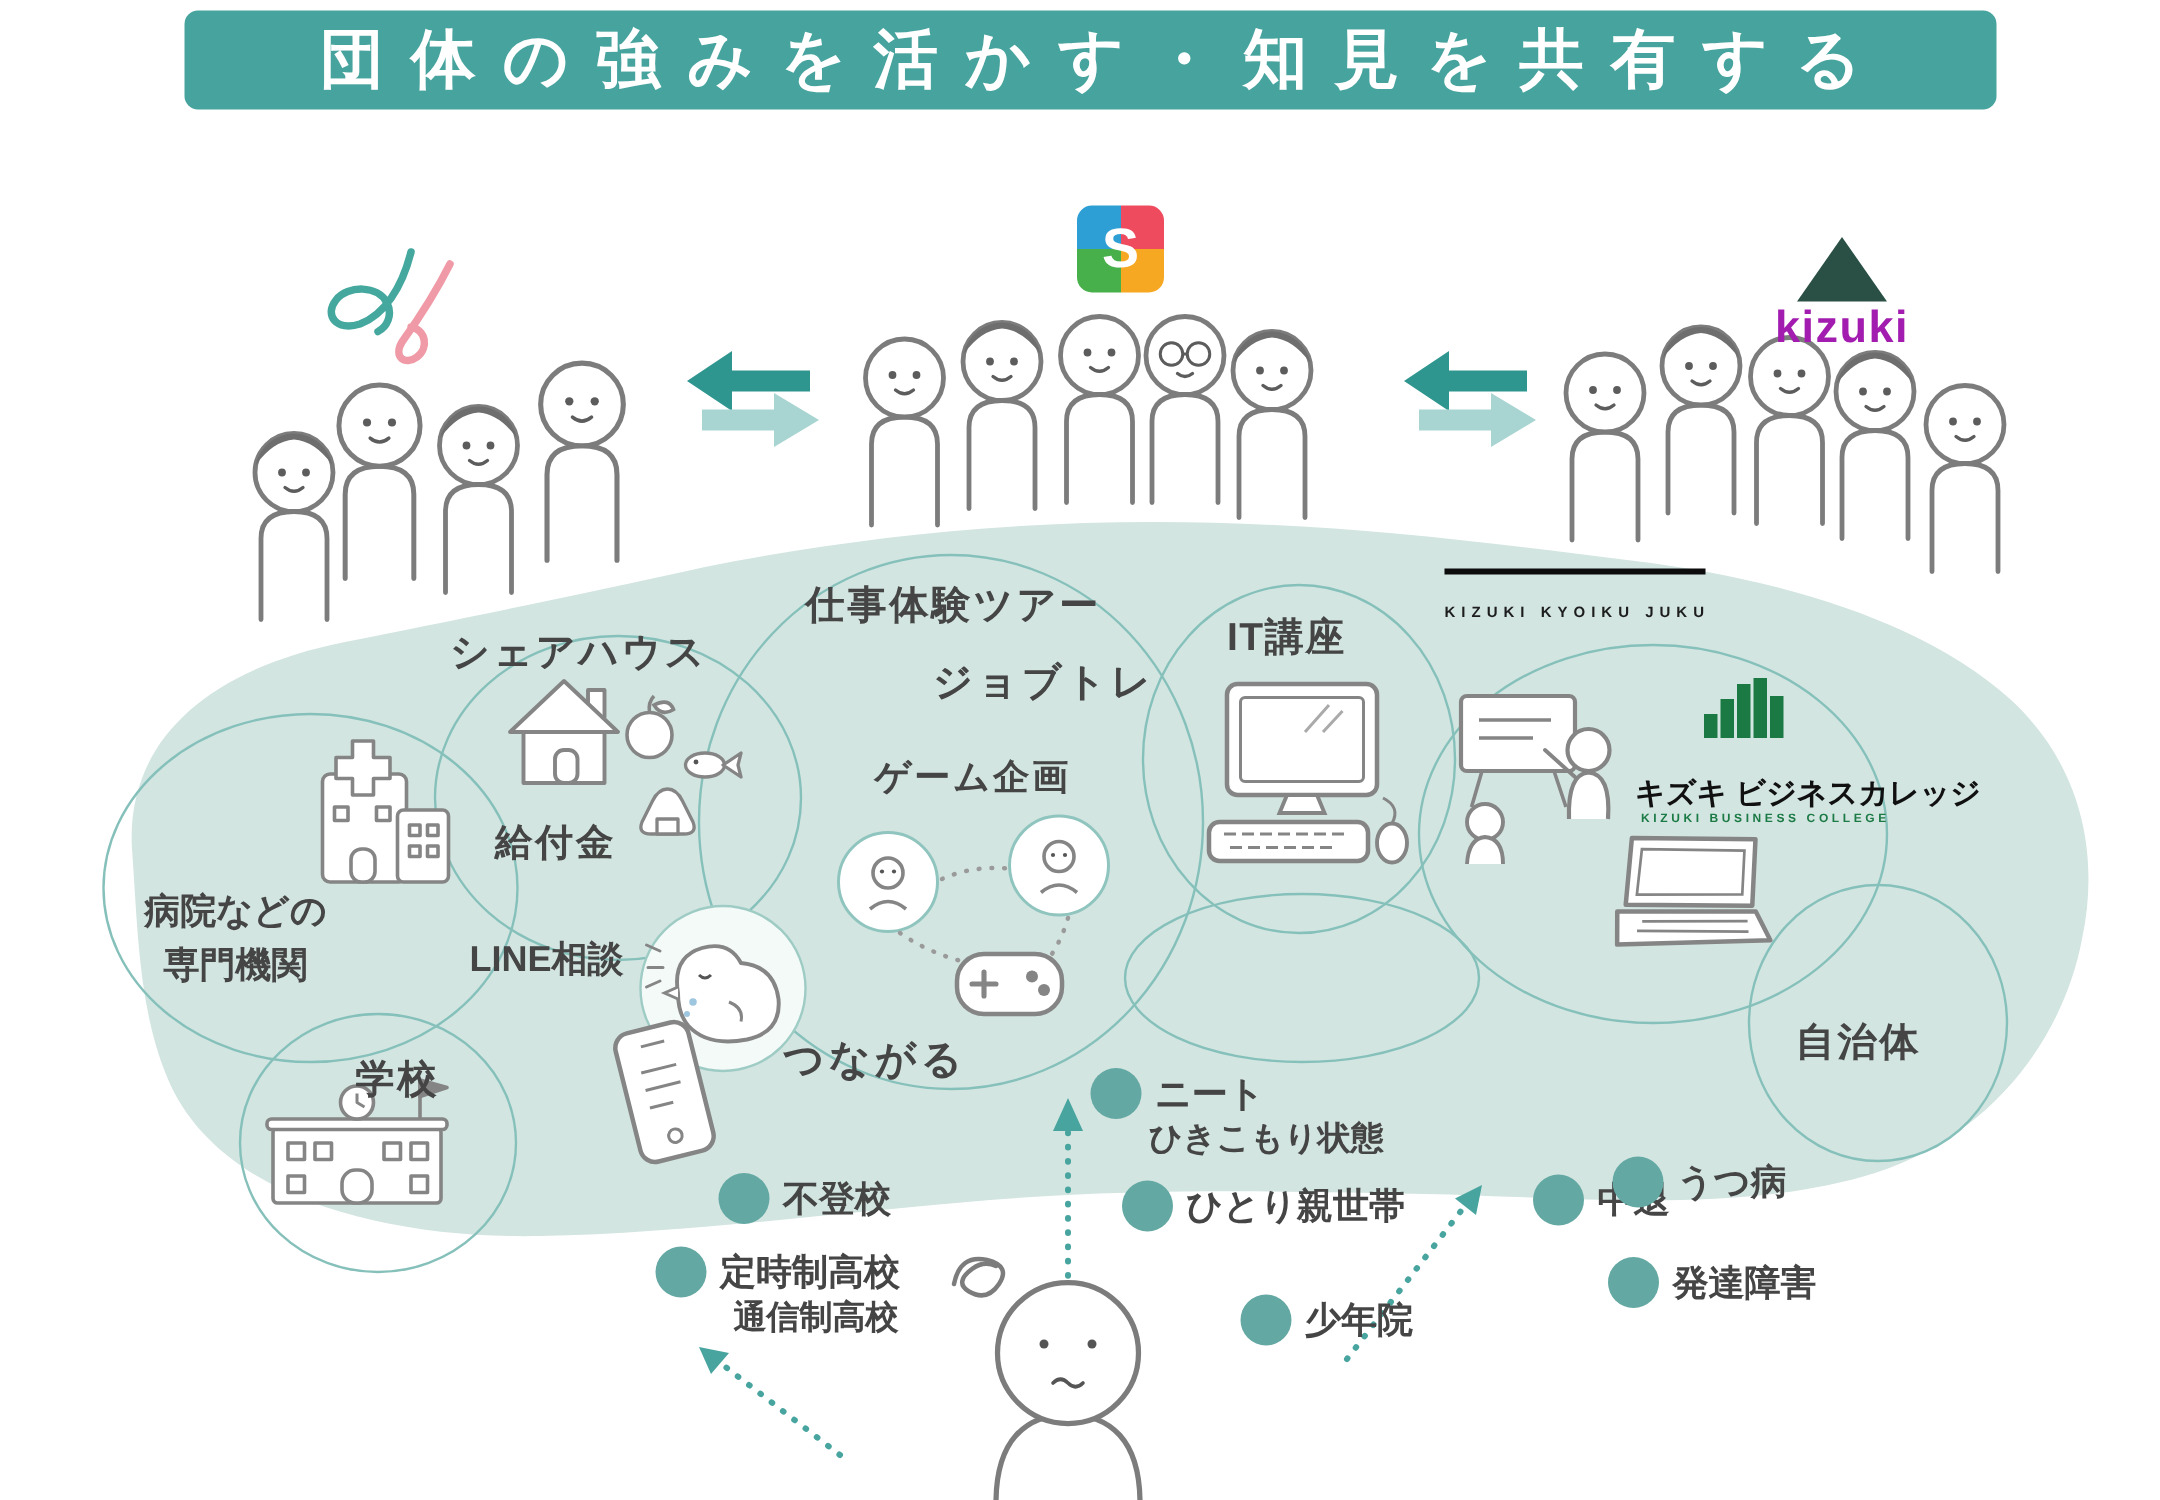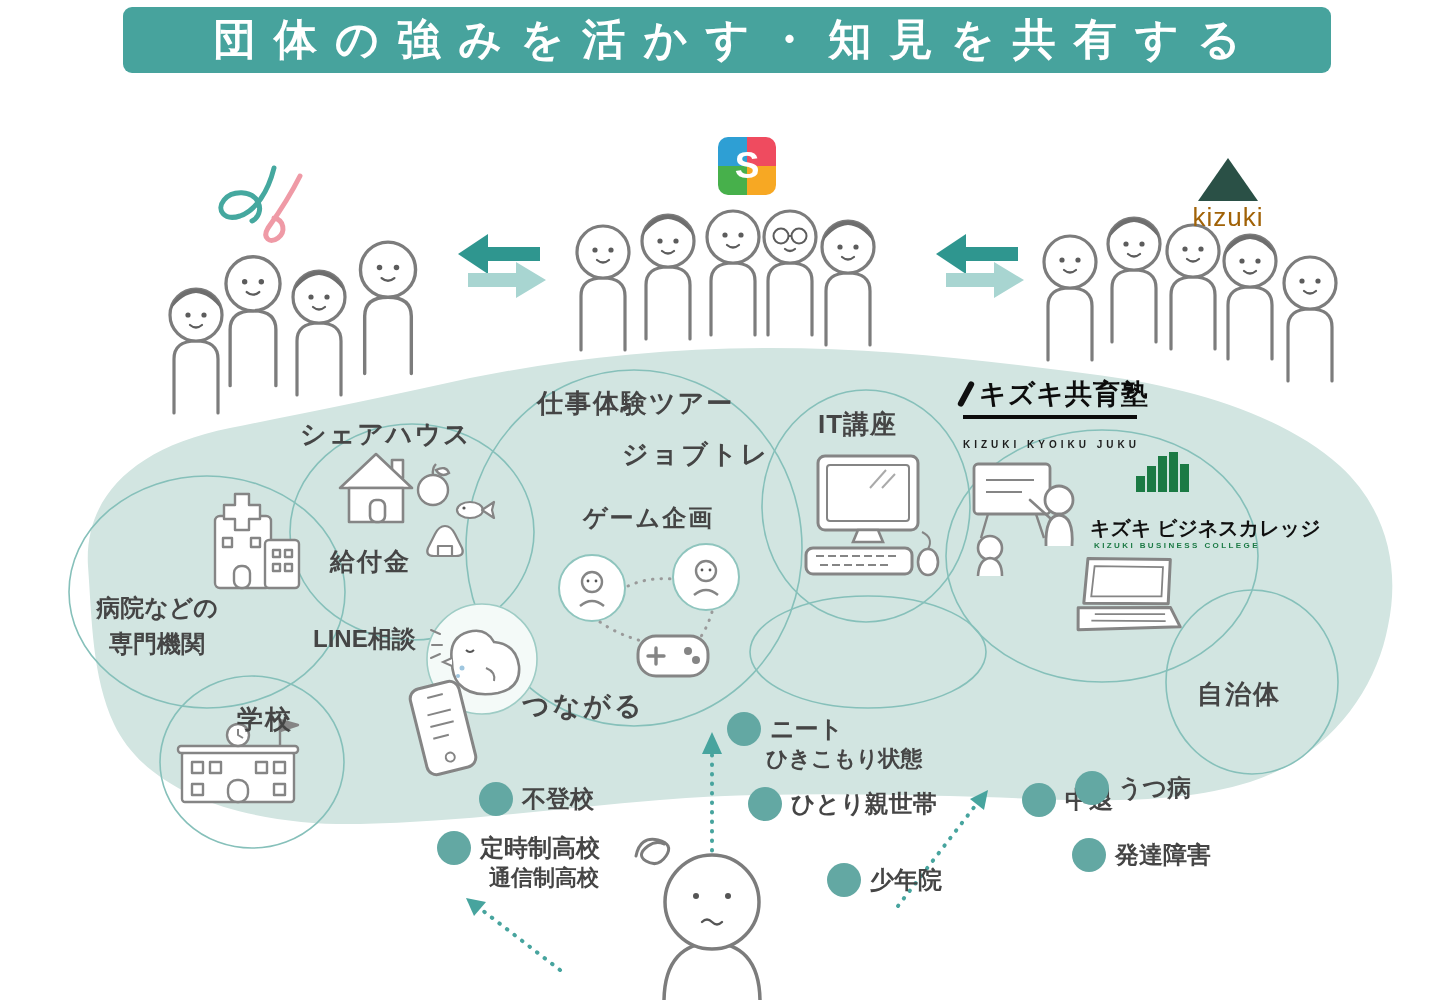--- a/index.html
+++ b/index.html
@@ -19,21 +19,21 @@
   .sit-label{font-size:24px;font-weight:bold;color:#454545;}
   .sit-sub{position:absolute;z-index:2;font-size:22px;font-weight:bold;color:#454545;white-space:nowrap;text-align:right;}
   
   .slogo{position:absolute;left:718px;top:137px;width:58px;height:58px;border-radius:10px;z-index:2;
          background:conic-gradient(#ef4b5f 0 25%, #f7a823 25% 50%, #47b04b 50% 75%, #2e9fd4 75% 100%);
          display:flex;align-items:center;justify-content:center;}
   .slogo span{color:#fff;font-size:37px;font-weight:800;}
   .kizuki-logo{position:absolute;left:1180px;top:158px;width:96px;text-align:center;z-index:2;}
   .kizuki-tri{width:0;height:0;margin:0 auto;border-left:30px solid transparent;
               border-right:30px solid transparent;border-bottom:43px solid #2a5046;}
-  .kizuki-word{font-size:26px;font-weight:400;color:#a16207;letter-spacing:1px;margin-top:1px;}
+  .kizuki-word{font-size:30px;font-weight:700;color:#a21caf;letter-spacing:1px;margin-top:1px;}
   .kyoiku{position:absolute;left:963px;top:376px;z-index:2;}
   .kyoiku-row{display:flex;align-items:center;}
   .brush{display:inline-block;width:6px;height:28px;background:#101010;transform:rotate(28deg);
          margin-right:10px;border-radius:3px;}
   .kyoiku-title{font-size:27px;font-weight:900;color:#0c0c0c;letter-spacing:1px;white-space:nowrap;}
   .kyoiku-underline{height:4px;background:#0c0c0c;width:174px;margin-top:3px;}
   .kyoiku-sub{font-size:10px;letter-spacing:4px;color:#1d1d1d;margin-top:20px;font-weight:700;white-space:nowrap;}
   .kbc-icon{position:absolute;left:1136px;top:450px;z-index:2;}
   .kbc-title{position:absolute;left:1090px;top:515px;z-index:2;font-size:20px;font-weight:900;
              color:#101010;white-space:nowrap;}
@@ -271,24 +271,20 @@
 
   <div class="slogo">
     <span>S</span>
   </div>
   <div class="kizuki-logo">
     <div class="kizuki-tri"></div>
     <div class="kizuki-word">kizuki</div>
   </div>
 
   <div class="kyoiku">
-    <div class="kyoiku-row">
-      <span class="brush"></span>
-      <span class="kyoiku-title">キズキ共育塾</span>
-    </div>
     <div class="kyoiku-underline"></div>
     <div class="kyoiku-sub">KIZUKI KYOIKU JUKU</div>
   </div>
 
   <svg class="kbc-icon" width="56" height="44" viewBox="0 0 56 44">
     <rect x="0" y="26" width="9" height="16" fill="#1b7a44"></rect>
     <rect x="11" y="16" width="9" height="26" fill="#1b7a44"></rect>
     <rect x="22" y="6" width="9" height="36" fill="#1b7a44"></rect>
     <rect x="33" y="2" width="9" height="40" fill="#1b7a44"></rect>
     <rect x="44" y="14" width="9" height="28" fill="#1b7a44"></rect>

